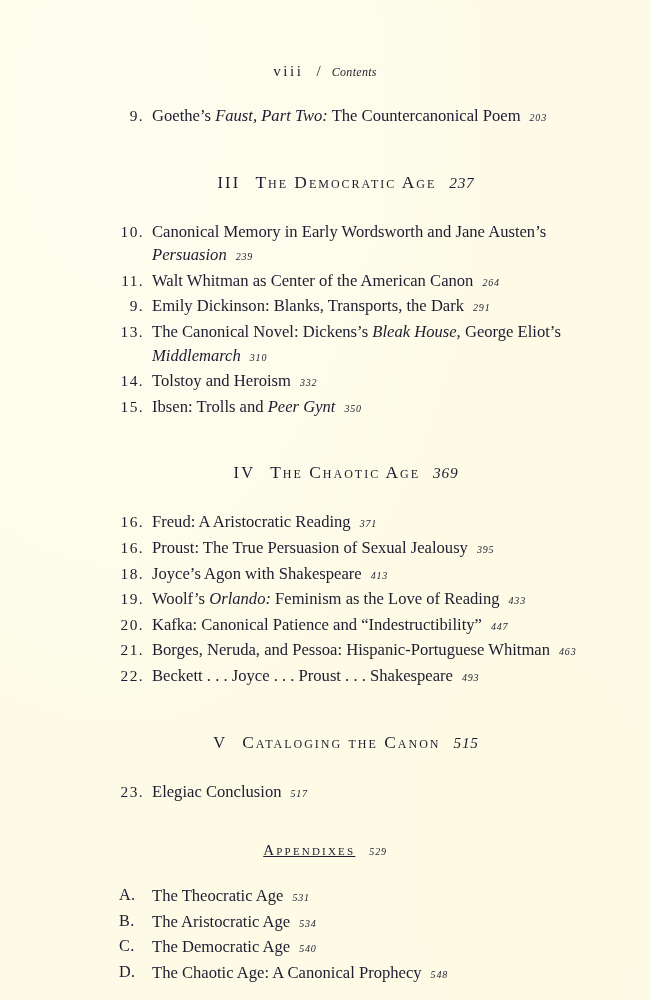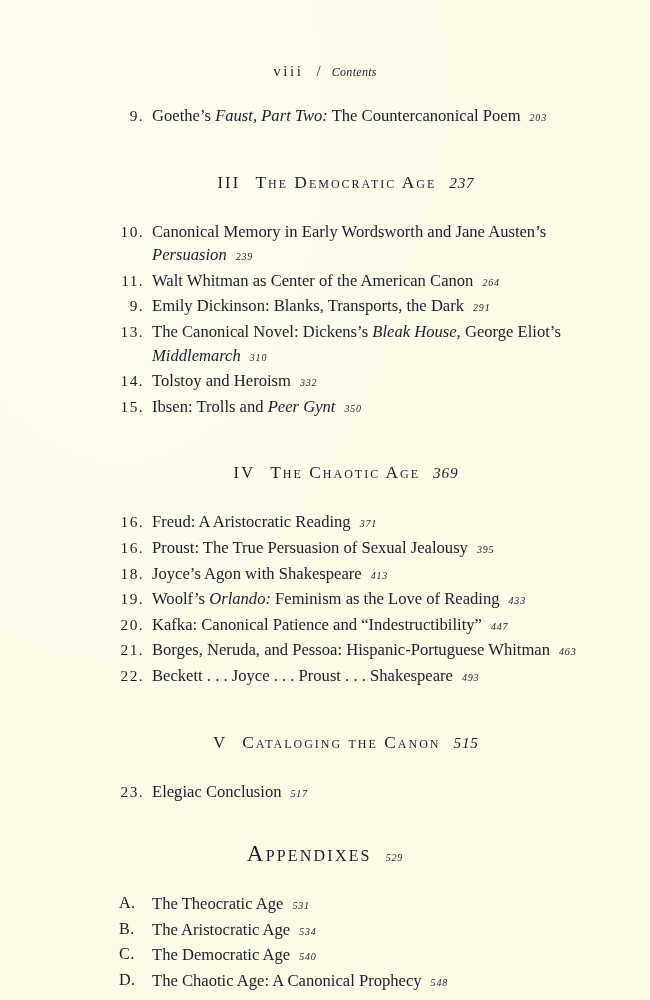--- a/index.html
+++ b/index.html
@@ -120,21 +120,22 @@
   }
 
   .appendix-head {
     text-align: center;
     font-size: 16px;
     white-space: nowrap;
   }
   .appendix-head .label {
     font-variant: small-caps;
     letter-spacing: 2.2px;
-    font-size: 23px;
+    font-size: 15px;
+    text-decoration: underline;
   }
   .appendix-head .pg {
     padding-left: 14px;
     text-align: center;
   }
 
   .index-row {
     padding-left: 152px;
     font-size: 16.6px;
     line-height: 23.6px;

